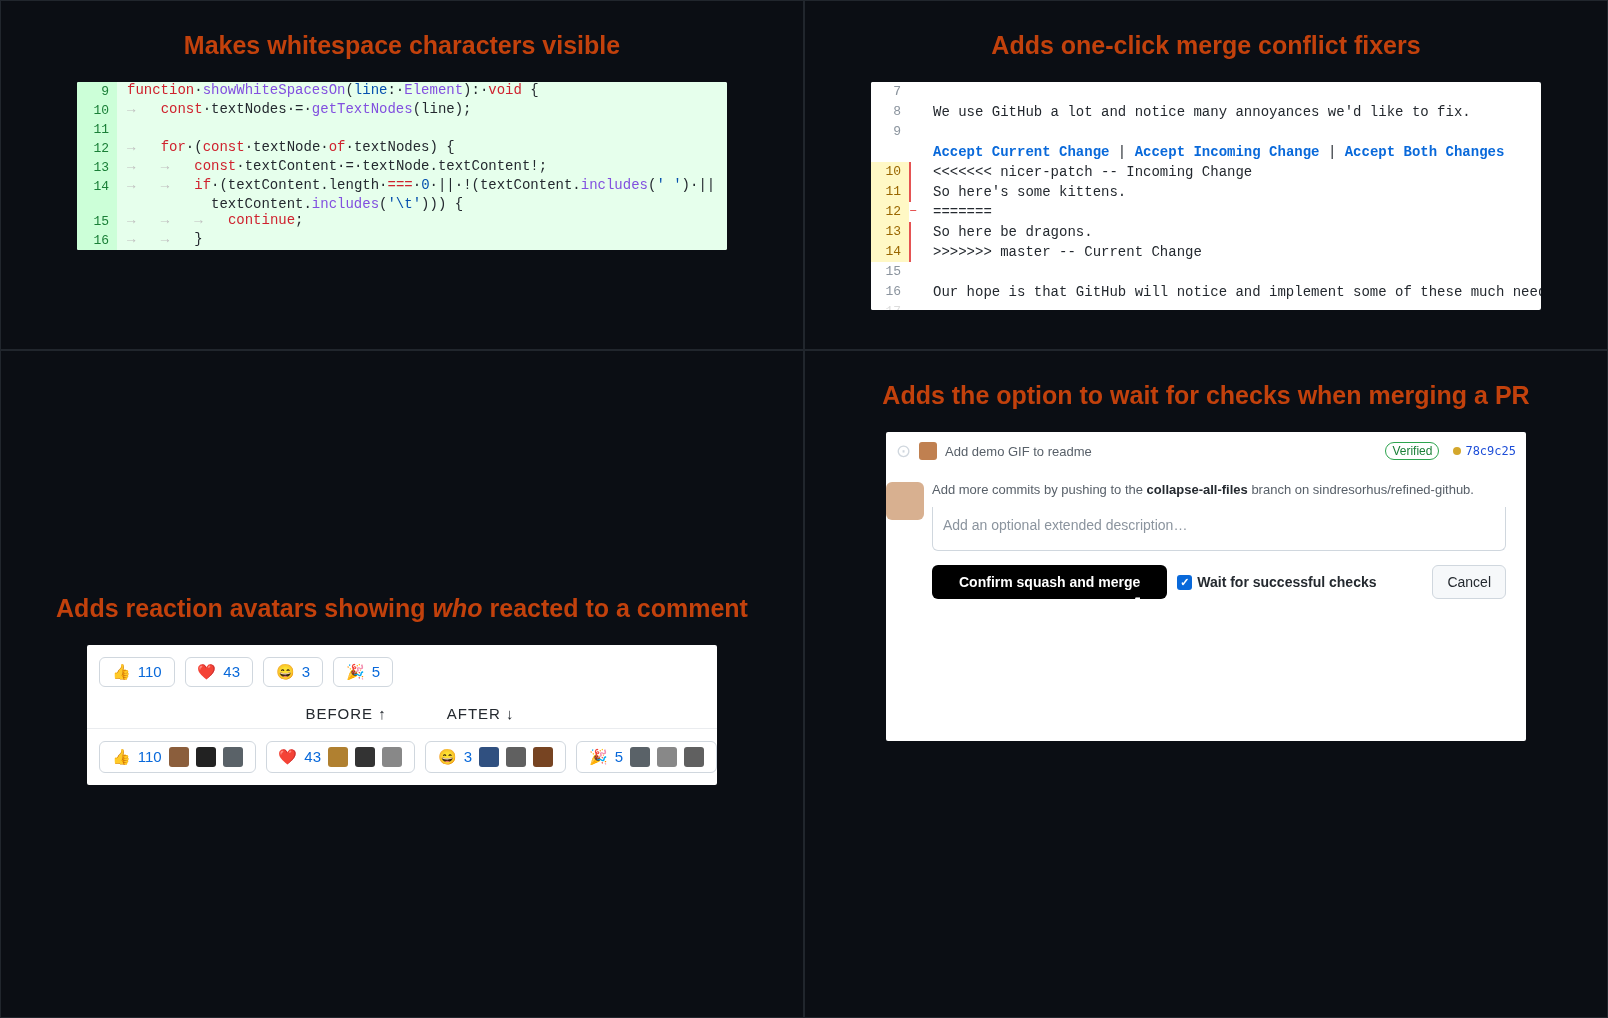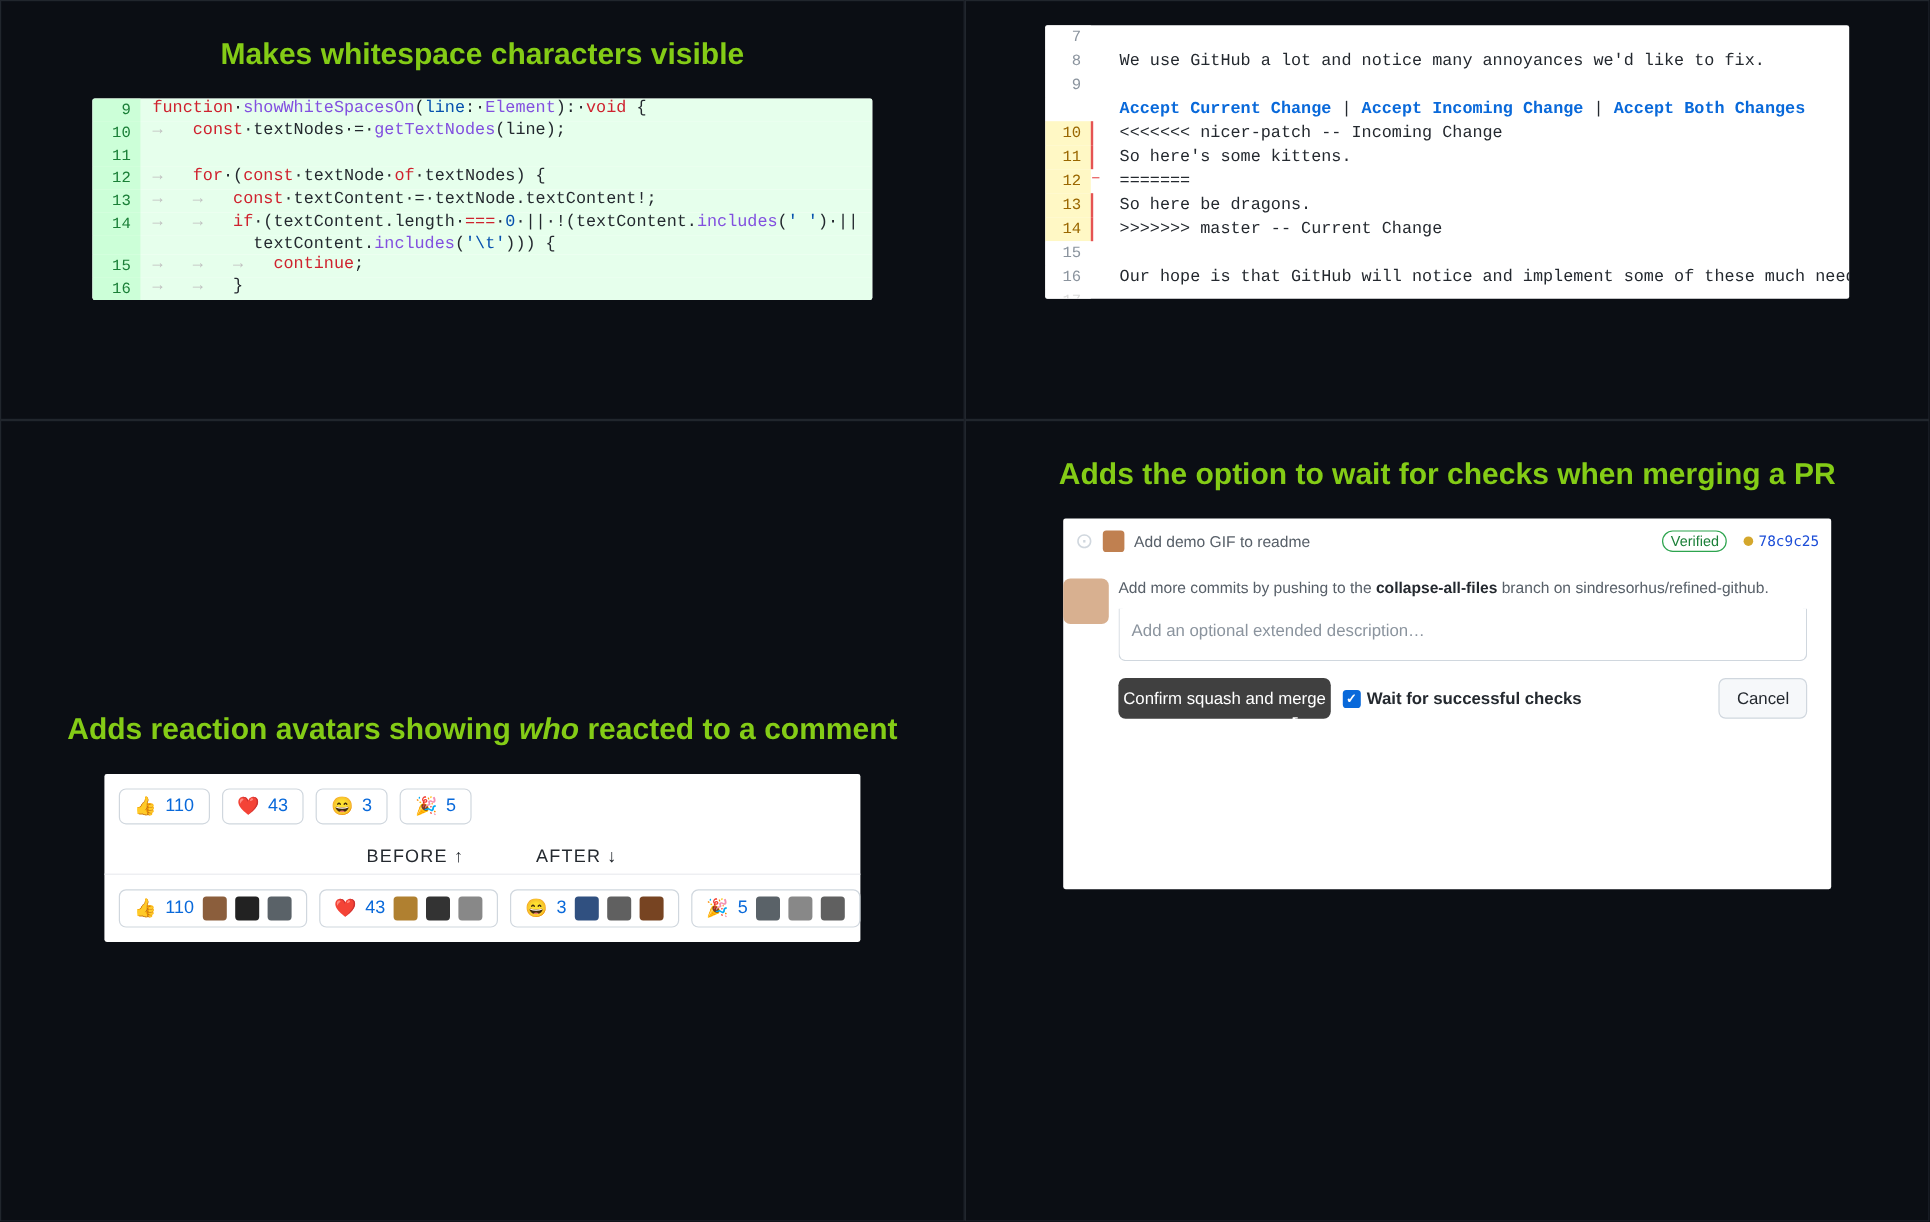--- a/index.html
+++ b/index.html
@@ -1,19 +1,19 @@
 <!DOCTYPE html>
 <html><head>
 <meta charset="utf-8">
 <style>
 * { margin:0; padding:0; box-sizing:border-box; }
 body { background:#0b0e14; font-family:-apple-system,BlinkMacSystemFont,"Segoe UI",Helvetica,Arial,sans-serif; color:#c1c6cf; width:1608px; height:1018px; overflow:hidden; }
 .grid { display:grid; grid-template-columns:1fr 1fr; grid-template-rows:350px 1fr; width:100%; height:100%; }
 .cell { border:1px solid #21262d; padding:20px 30px; display:flex; flex-direction:column; align-items:center; }
-.cell h2 { color:#84cc16; font-size:25px; font-weight:600; text-align:center; margin:10px 0 22px; }
+.cell h2 { color:#c2410c; font-size:25px; font-weight:600; text-align:center; margin:10px 0 22px; }
 .cell h2 em { }
 .codebox { background:#fff; width:650px; font-family:"SFMono-Regular",Consolas,"Liberation Mono",Menlo,monospace; font-size:14px; border-radius:2px; overflow:hidden; }
 .codeline { display:flex; align-items:stretch; background:#e6ffec; }
 .codeline .ln { width:40px; text-align:right; padding:2px 8px 2px 0; background:#ccffd8; color:#1a7f37; flex-shrink:0; font-size:13px; }
 .codeline .code { padding:0 10px; white-space:pre; color:#24292f;font-family:Liberation Mono, monospace; }
 .kw-red { color:#cf222e; }
 .kw-purple { color:#8250df; }
 .kw-blue { color:#0550ae; }
 .str { color:#0550ae; }
 .fn { color:#8250df; }
@@ -48,21 +48,21 @@
 .sha { font-family:monospace; font-size:12px; color:#1d4ed8; display:flex; align-items:center; gap:4px; }
 .sha .d { width:8px; height:8px; background:#d4a72c; border-radius:50%; }
 .merge-body { display:flex; padding:12px 10px 22px 0; gap:8px; }
 .merge-body .face { width:38px; height:38px; border-radius:6px; background:#d8b090; flex-shrink:0; margin-left:0; }
 .merge-body .col { flex:1; padding-right:10px; }
 .hint { font-size:13px; color:#586069; margin-bottom:10px; }
 .hint b { color:#24292f; font-weight:600; }
 .in-title { width:100%; border:1px solid #d0d7de; padding:8px 10px; font-size:14px; border-radius:6px 6px 0 0; color:#24292f; font-weight:600; }
 .in-desc { width:100%; border:1px solid #d0d7de; border-top:0; padding:10px; font-size:14px; border-radius:0 0 6px 6px; color:#8b949e; height:44px; }
 .merge-row { display:flex; align-items:center; gap:10px; margin-top:14px; }
-.btn-green { background:#404040; color:#fff; border:0; padding:9px 4px; font-size:14px; font-weight:400; border-radius:6px; position:relative; }
+.btn-green { background:#000000; color:#fff; border:0; padding:9px 27px; font-size:14px; font-weight:700; border-radius:6px; position:relative; }
 .chk-wait { display:flex; align-items:center; gap:5px; font-size:14px; font-weight:600; color:#24292f; }
 .chk-wait .cb { width:15px; height:15px; background:#0969da; border-radius:3px; display:flex; align-items:center; justify-content:center; color:#fff; font-size:11px; }
 .btn-cancel { margin-left:auto; border:1px solid #d0d7de; background:#f6f8fa; padding:8px 14px; font-size:14px; font-weight:500; border-radius:6px; color:#24292f; }
 .cursor { position:absolute; bottom:-10px; right:22px; font-size:14px; }
 .cell3 { justify-content:center; }
 </style>
 </head>
 <body>
 
 <div class="grid">
@@ -103,20 +103,21 @@
           <span class="code"><span class="ws">→</span>   <span class="ws">→</span>   <span class="ws">→</span>   <span class="kw-red">continue</span>;</span>
         </div>
     <div class="codeline">
           <span class="ln">16</span>
           <span class="code"><span class="ws">→</span>   <span class="ws">→</span>   }</span>
         </div>
   </div>
 </div>
 
 <div class="cell">
+  <h2>Adds one-click merge conflict fixers</h2>
   <div class="conflictbox">
     <div class="cf-line">
           <span class="ln">7</span>
           <span class="gut"></span>
           <span class="txt"> </span>
         </div>
     <div class="cf-line">
           <span class="ln">8</span>
           <span class="gut"></span>
           <span class="txt">We use GitHub a lot and notice many annoyances we'd like to fix.</span>

